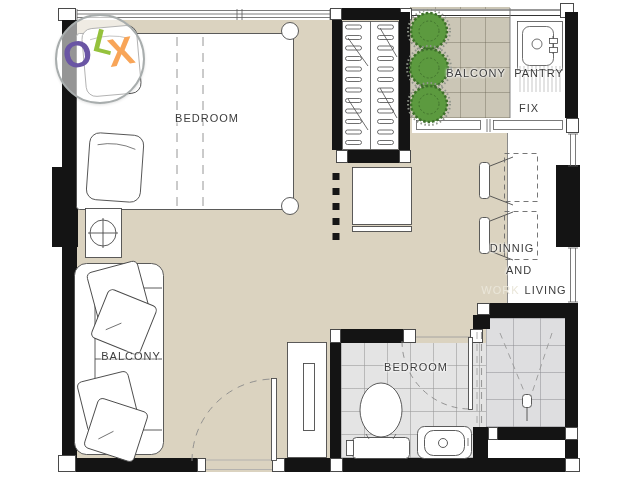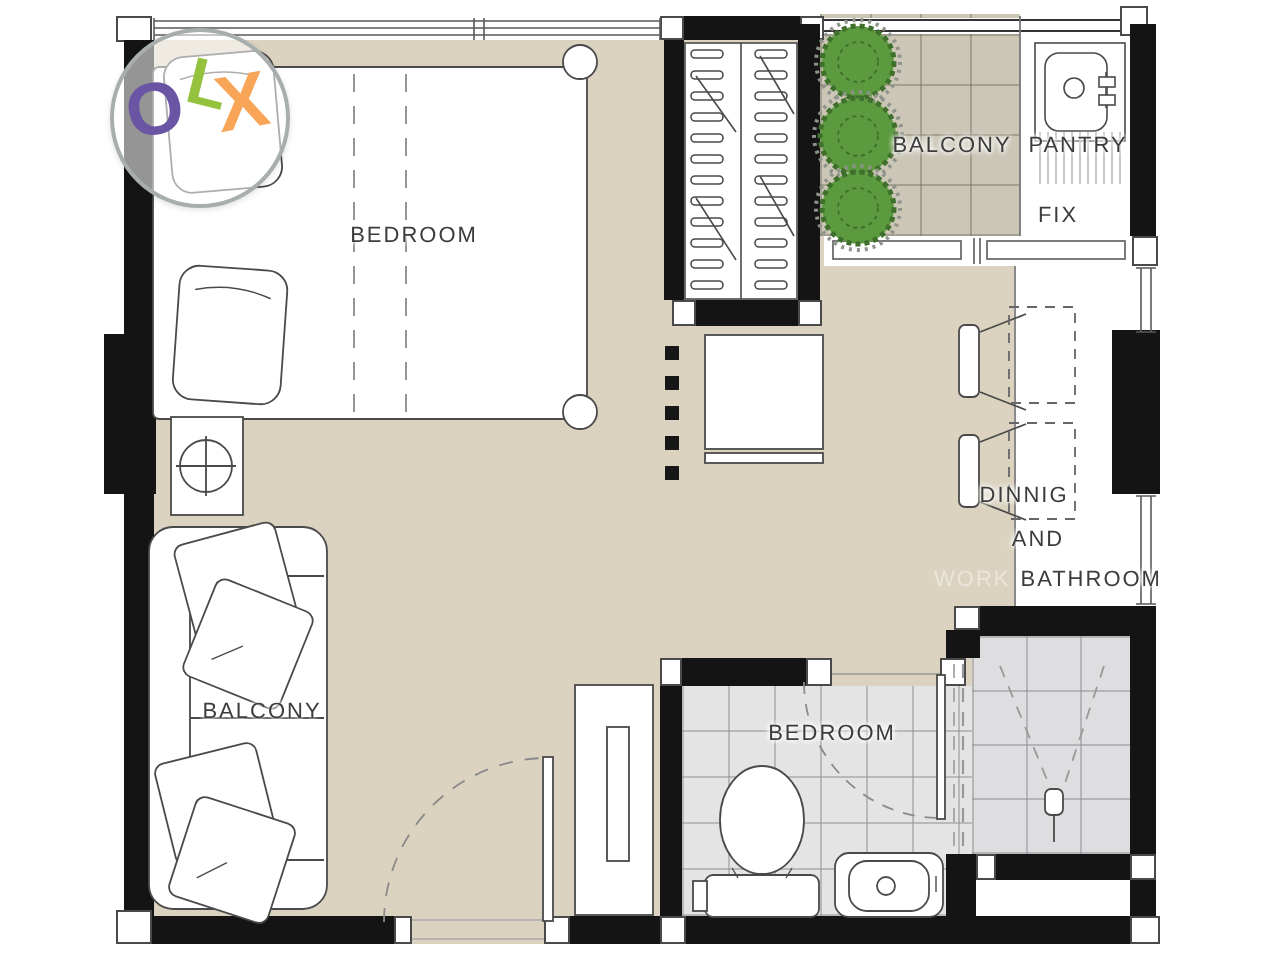--- a/index.html
+++ b/index.html
@@ -290,21 +290,21 @@
 
     <path d="M510,8 V118" stroke="#777"></path>
   </svg>
 
   <div class="lbl" style="left:157px;top:112px;width:100px">BEDROOM</div>
   <div class="lbl" style="left:426px;top:67px;width:100px">BALCONY</div>
   <div class="lbl" style="left:489px;top:67px;width:100px">PANTRY</div>
   <div class="lbl" style="left:479px;top:102px;width:100px">FIX</div>
   <div class="lbl" style="left:462px;top:242px;width:100px">DINNIG</div>
   <div class="lbl" style="left:469px;top:264px;width:100px">AND</div>
-  <div class="lbl" style="left:444px;top:284px;width:160px"><span class="light">WORK</span><span>BATHROOM</span></div>
+  <div class="lbl" style="left:444px;top:284px;width:160px"><span class="light">WORK</span><span>LIVING</span></div>
   <div class="lbl" style="left:81px;top:350px;width:100px">BALCONY</div>
   <div class="lbl" style="left:366px;top:361px;width:100px">BEDROOM</div>
 
   <div class="wm">
     <span class="wm-o">O</span>
     <span class="wm-l">L</span>
     <span class="wm-x">X</span>
   </div>
 
 </div>

